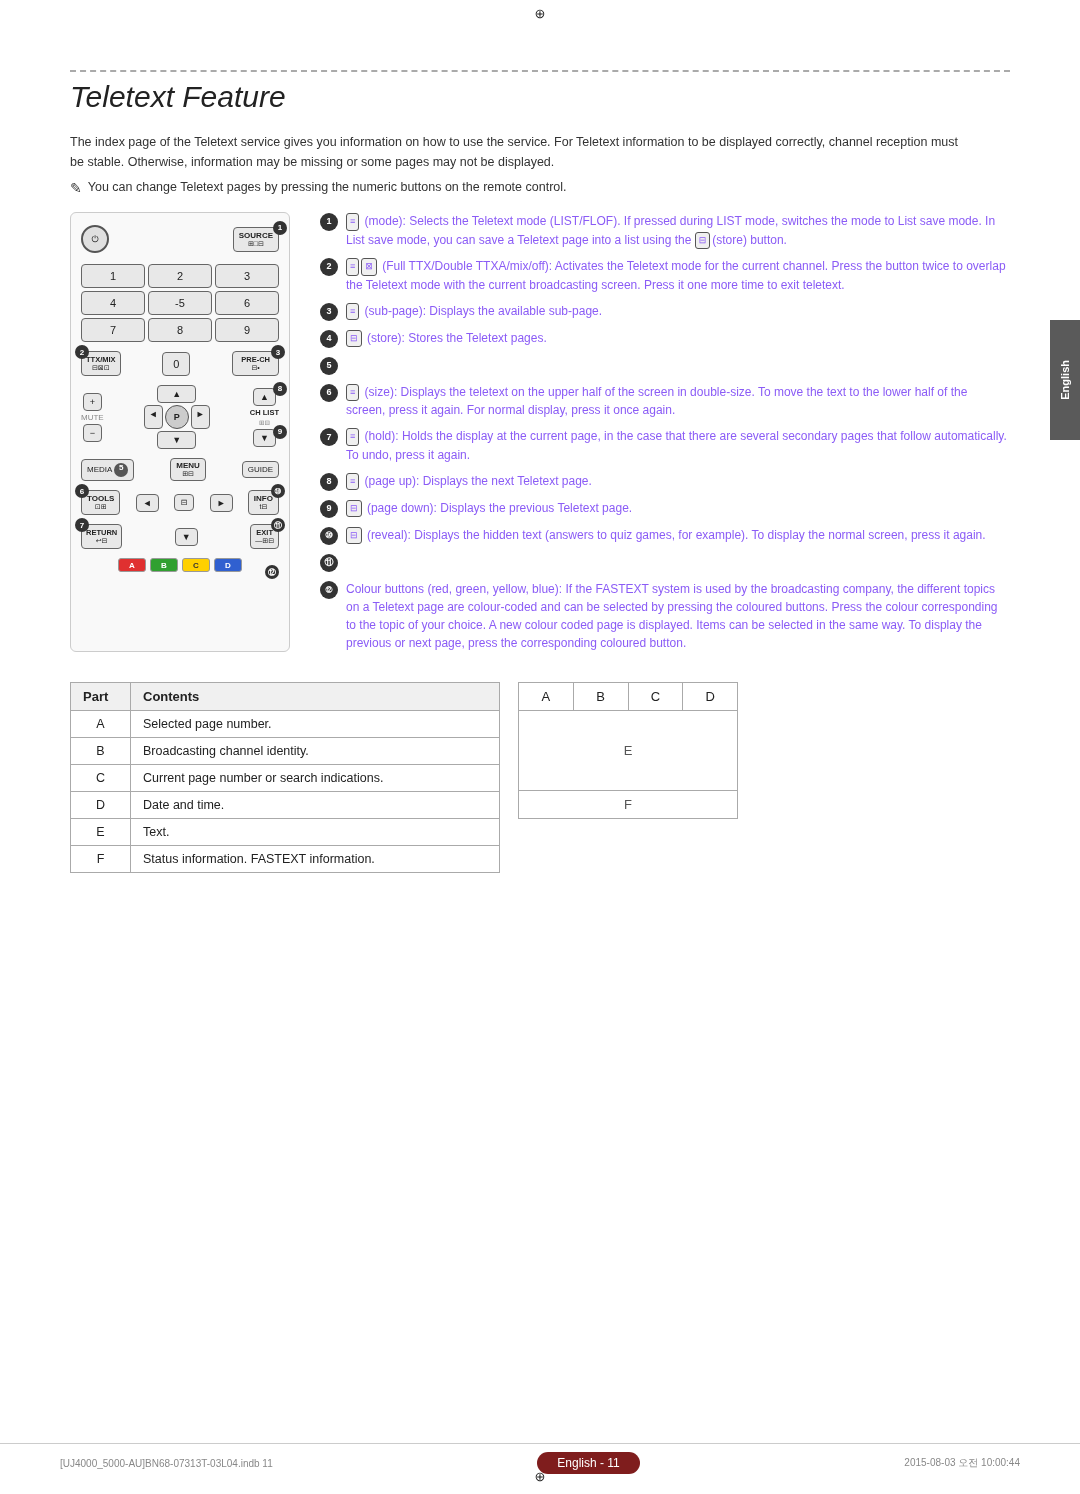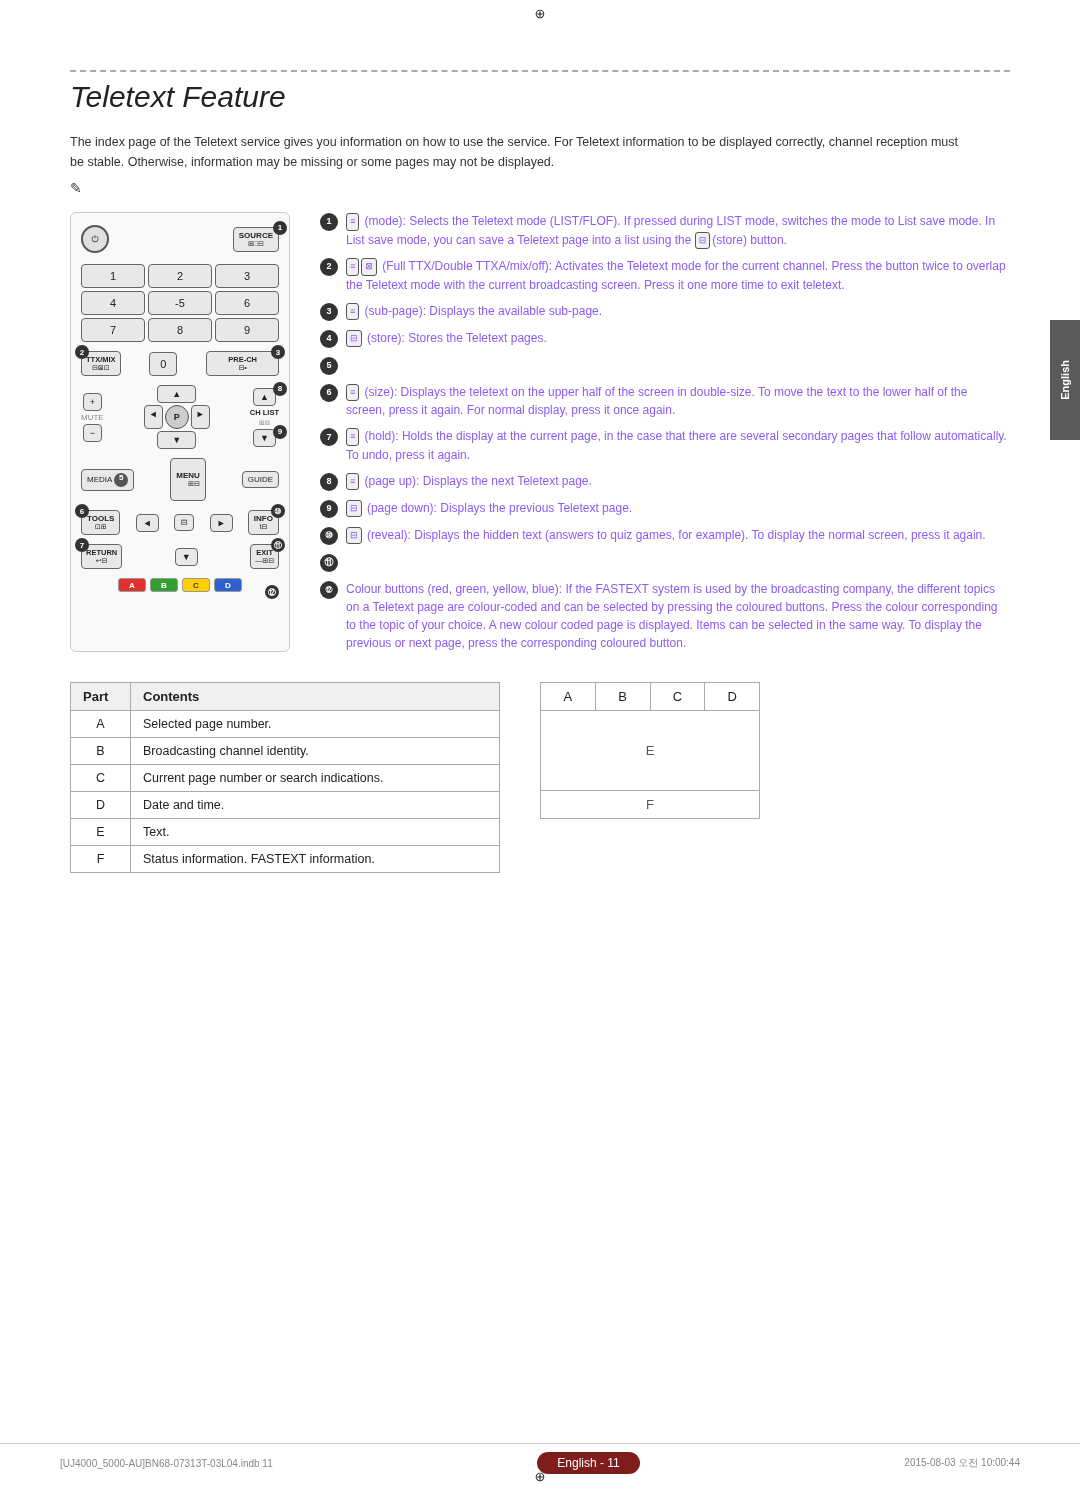--- a/index.html
+++ b/index.html
@@ -260,21 +260,21 @@
       font-size: 15px;
       font-weight: bold;
       color: #222;
       margin-bottom: 12px;
       border-bottom: 2px solid #333;
       padding-bottom: 4px;
     }
 
     .table-layout {
       display: flex;
-      gap: 40px;
+      gap: 18px;
       align-items: flex-start;
     }
 
     .data-table {
       border-collapse: collapse;
       width: 430px;
     }
 
     .data-table th {
       background: #f0f0f0;
@@ -396,20 +396,21 @@
   </div>
 
   <div class="dashed-line"></div>
 
   <h1 class="page-title">Teletext Feature</h1>
 
   <p class="intro-text">The index page of the Teletext service gives you information on how to use the service. For Teletext information to be displayed correctly, channel reception must be stable. Otherwise, information may be missing or some pages may not be displayed.</p>
 
   <div class="note-text">
     <span class="note-icon">✎</span>
+    <span>You can change Teletext pages by pressing the numeric buttons on the remote control.</span>
   </div>
 
   <div class="main-content">
 
     <div class="remote-container">
       <div class="remote-inner">
 
         <div class="r-power-row">
           <div class="r-circle">⏻</div>
           <div style="display:flex;flex-direction:column;align-items:center;position:relative;">
@@ -436,21 +437,21 @@
         <div class="r-row">
           <div style="position:relative;">
             <div class="r-btn" style="font-size:7.5px;padding:3px 4px;">
               <div style="font-weight:bold;">TTX/MIX</div>
               <div style="font-size:7px;">⊟⊠⊡</div>
             </div>
             <span class="badge" style="top:-6px;left:-6px;">2</span>
           </div>
           <div class="r-btn" style="padding:5px 10px;font-size:11px;">0</div>
           <div style="position:relative;">
-            <div class="r-btn" style="font-size:7.5px;padding:3px 21px;">
+            <div class="r-btn" style="font-size:7.5px;padding:3px 8px;">
               <div style="font-weight:bold;">PRE-CH</div>
               <div style="font-size:7px;">⊟•</div>
             </div>
             <span class="badge" style="top:-6px;right:-6px;">3</span>
           </div>
         </div>
 
         <div class="r-row" style="align-items:center;gap:6px;margin-top:4px;">
 
           <div style="display:flex;flex-direction:column;align-items:center;gap:2px;">
@@ -479,21 +480,21 @@
           </div>
         </div>
 
         <div class="r-row" style="margin-top:4px;">
           <div style="position:relative;">
             <div class="r-btn" style="font-size:8px;padding:3px 5px;">
               MEDIA<span class="badge" style="position:static;display:inline-block;margin-left:2px;vertical-align:middle;background:#555;">5</span>
             </div>
           </div>
           <div style="position:relative;">
-            <div class="r-btn" style="font-size:8px;padding:12px 5px;text-align:right;">
+            <div class="r-btn" style="font-size:8px;padding:2px 5px;">
               <div style="font-weight:bold;">MENU</div>
               <div style="font-size:7px;">⊞⊟</div>
             </div>
           </div>
           <div class="r-btn" style="font-size:8px;padding:3px 5px;">GUIDE</div>
         </div>
 
         <div class="r-row" style="margin-top:4px;">
           <div style="position:relative;">
             <div class="r-btn" style="font-size:8px;padding:3px 5px;">

